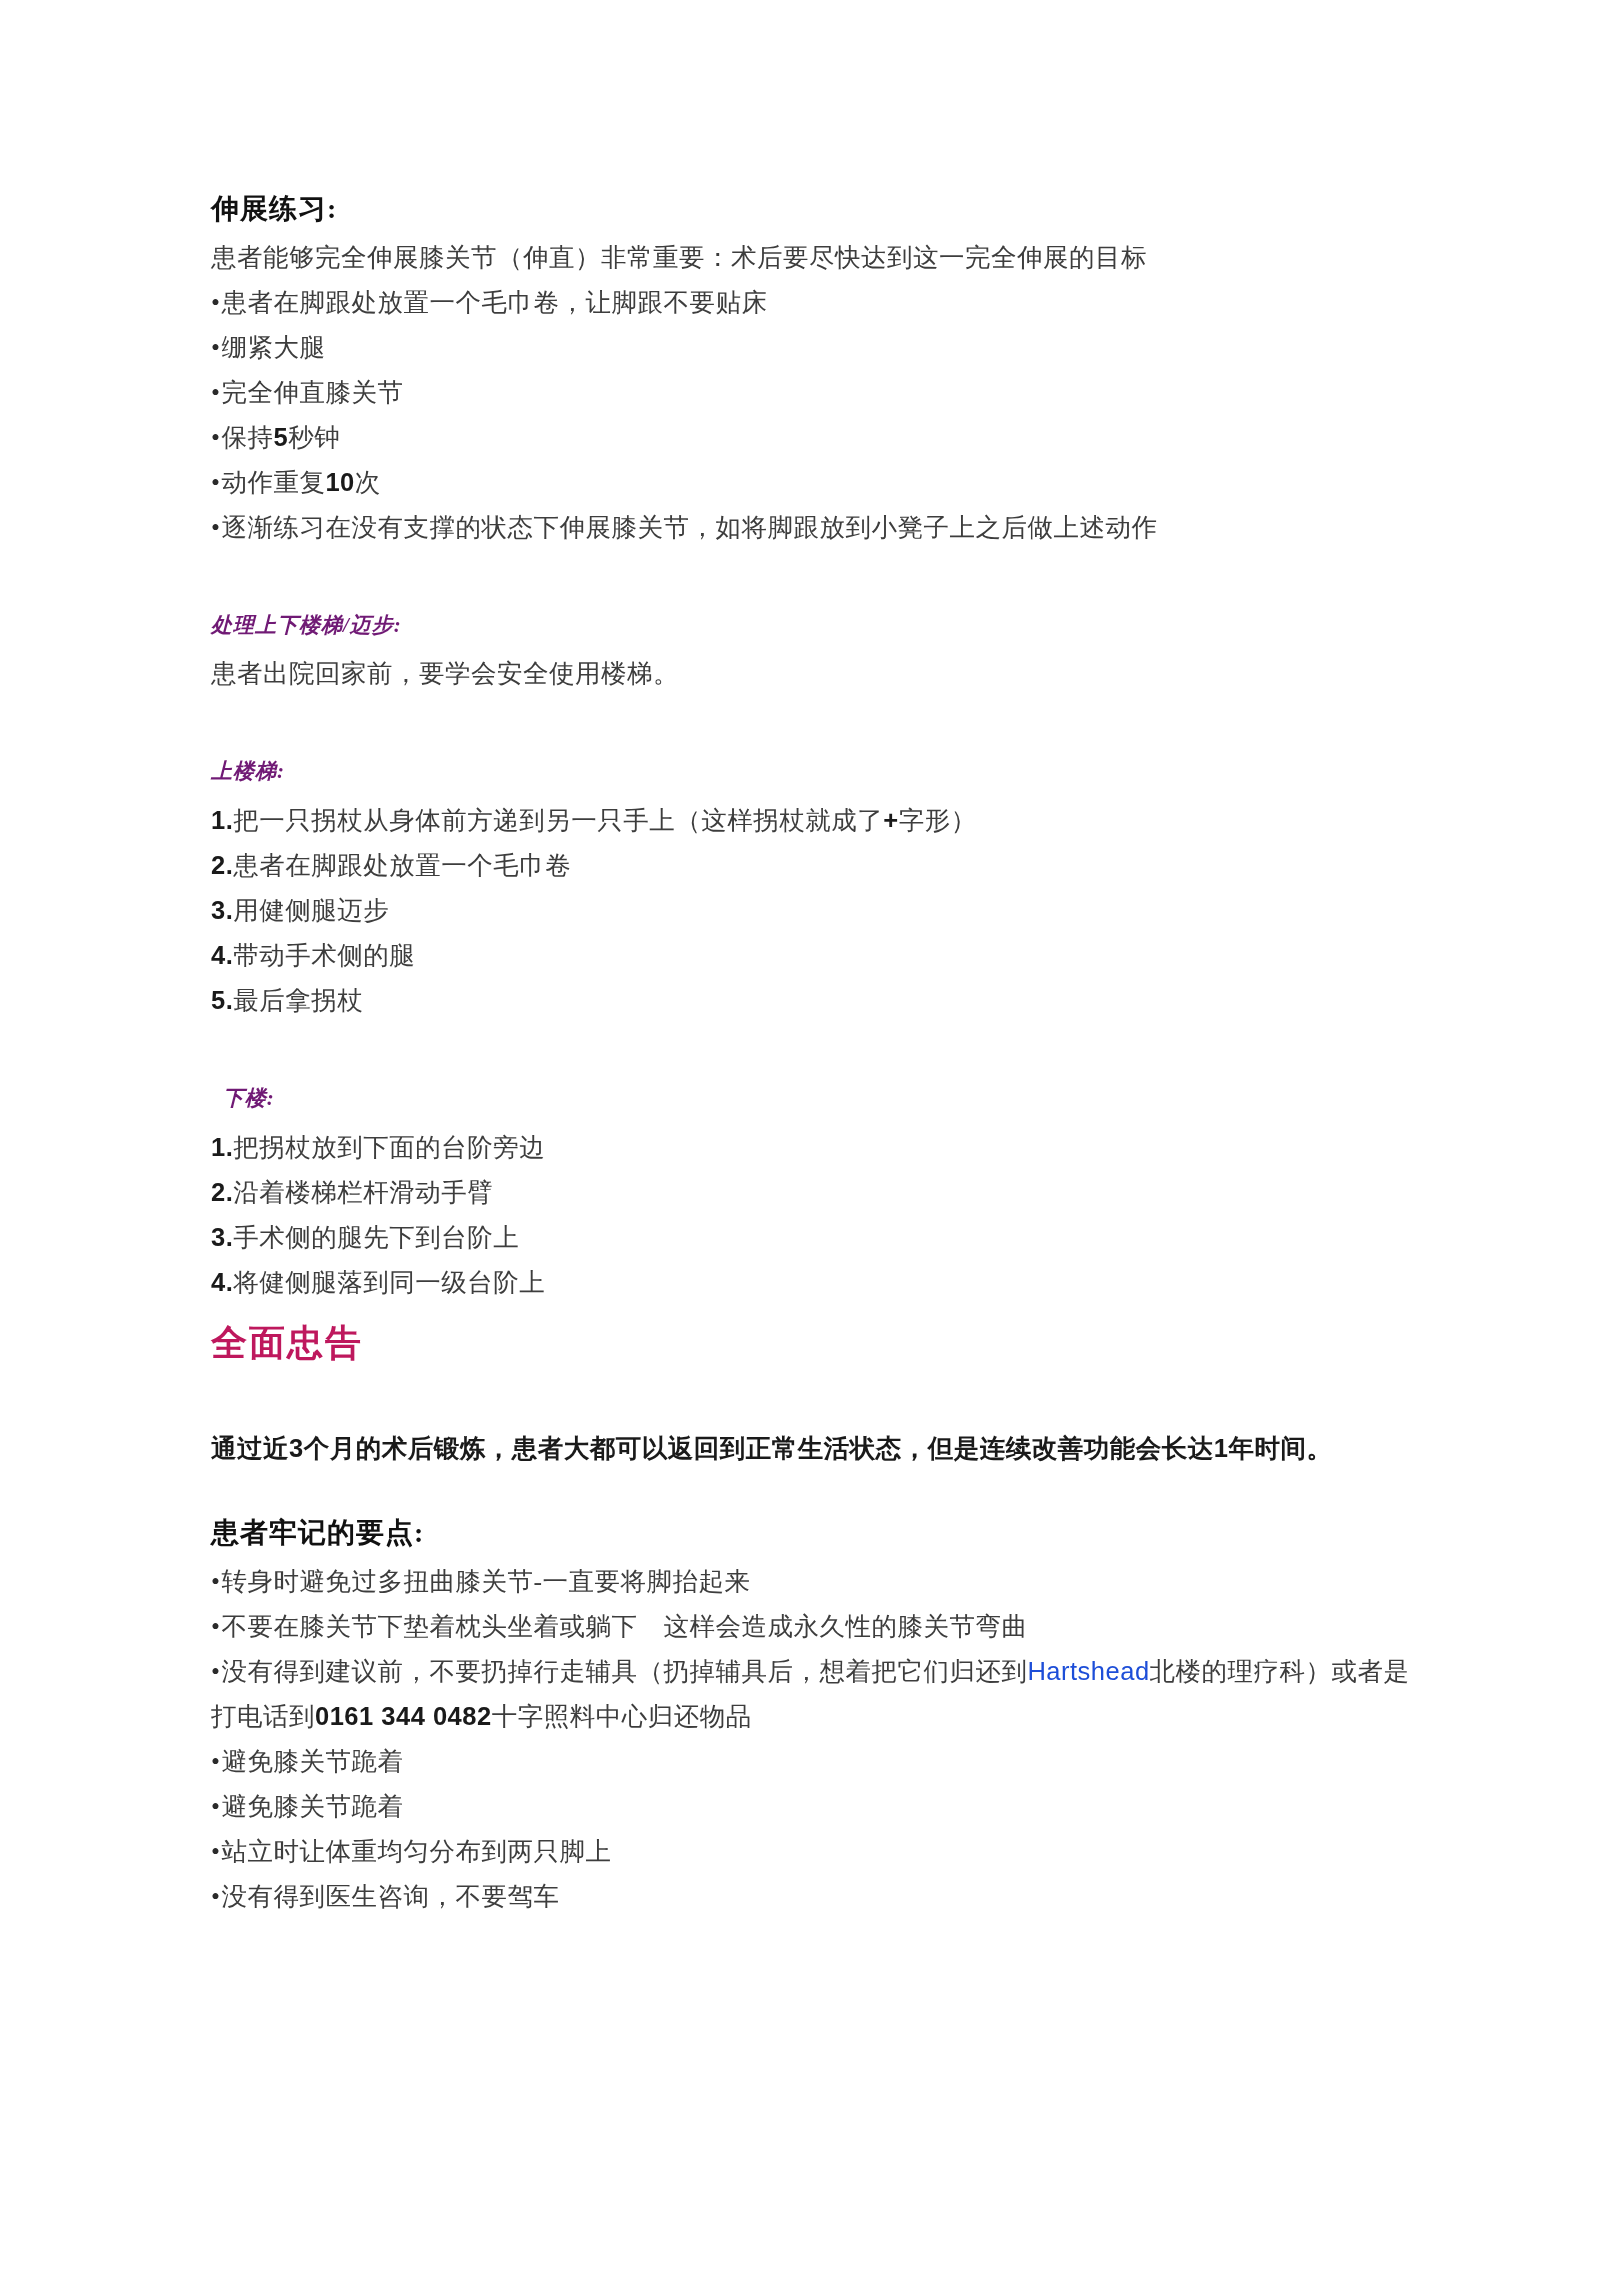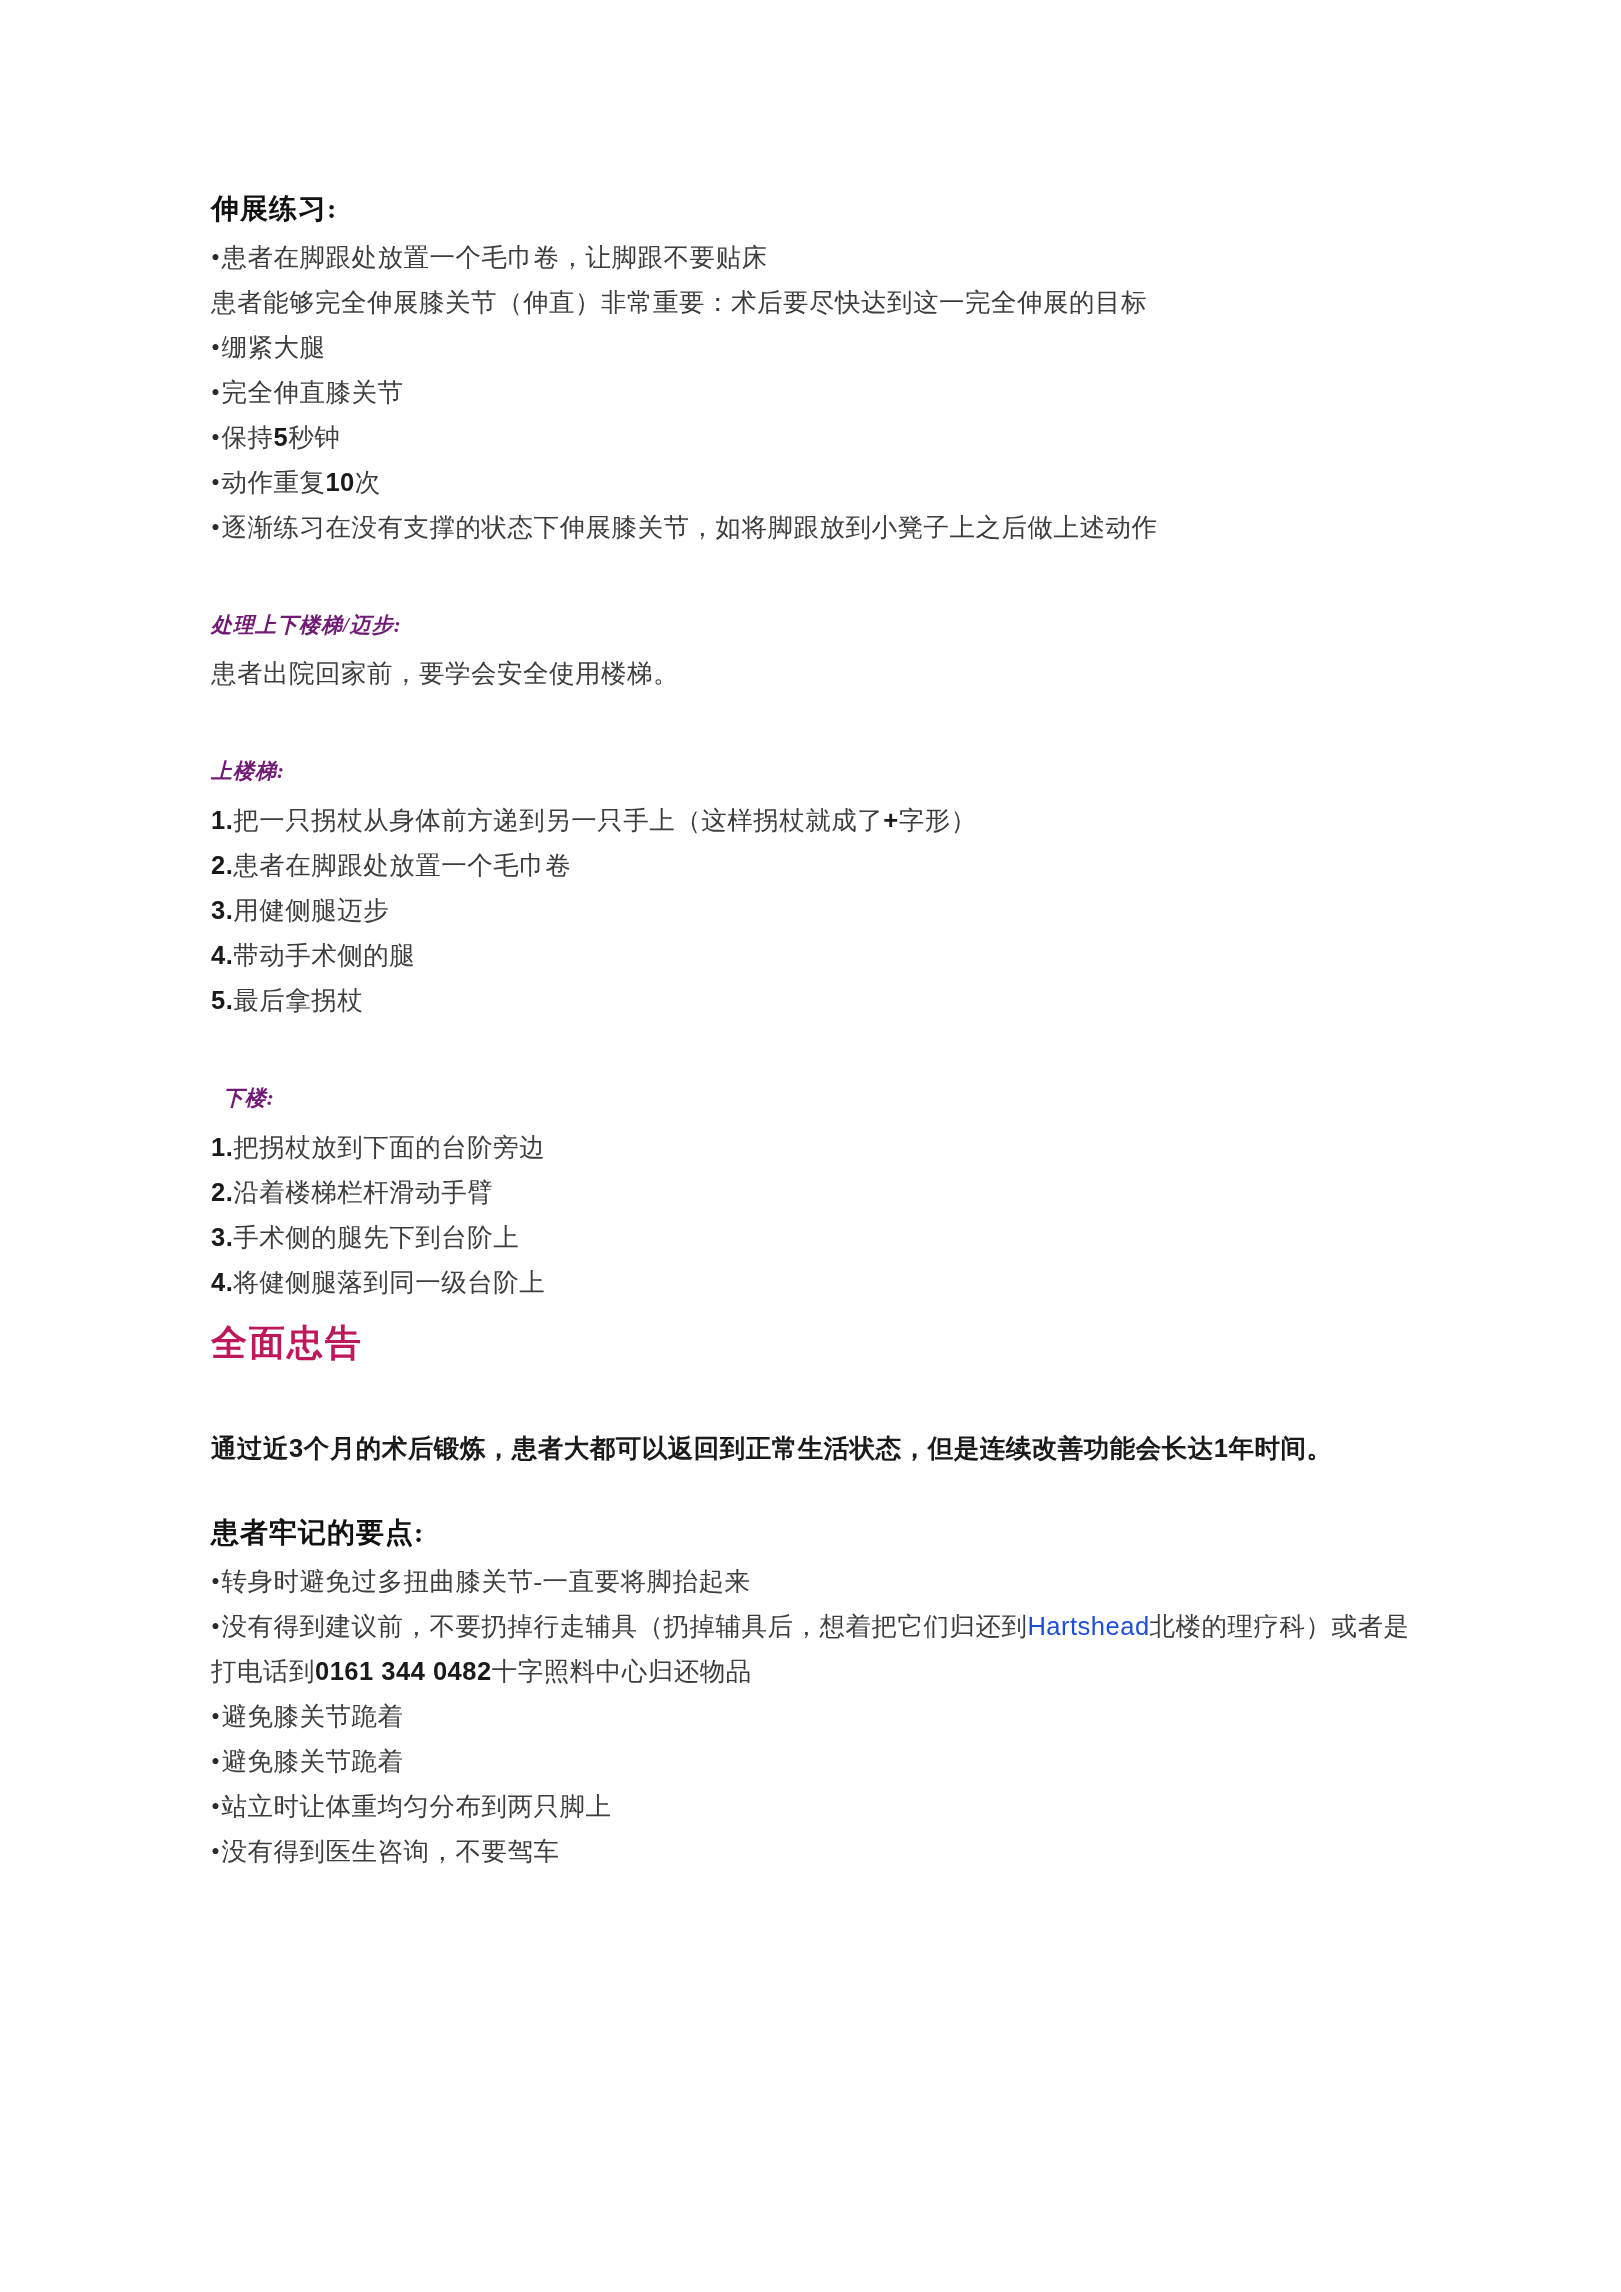--- a/index.html
+++ b/index.html
@@ -85,22 +85,22 @@
     font-weight: bold;
     color: #1a1a1a;
   }
 </style>
 </head>
 <body>
 
 <div class="page">
   <div class="content">
       <div class="sec h1"><span>伸展练习:</span></div>
+      <div class="sec para"><span>患者能够完全伸展膝关节（伸直）非常重要：术后要尽快达到这一完全伸展的目标</span></div>
       <div class="sec bullet"><span class="marker">•</span><span>患者在脚跟处放置一个毛巾卷，让脚跟不要贴床</span></div>
-      <div class="sec para"><span>患者能够完全伸展膝关节（伸直）非常重要：术后要尽快达到这一完全伸展的目标</span></div>
       <div class="sec bullet"><span class="marker">•</span><span>绷紧大腿</span></div>
       <div class="sec bullet"><span class="marker">•</span><span>完全伸直膝关节</span></div>
       <div class="sec bullet"><span class="marker">•</span><span>保持</span><span class="num">5</span><span>秒钟</span></div>
       <div class="sec bullet"><span class="marker">•</span><span>动作重复</span><span class="num">10</span><span>次</span></div>
       <div class="sec bullet"><span class="marker">•</span><span>逐渐练习在没有支撑的状态下伸展膝关节，如将脚跟放到小凳子上之后做上述动作</span></div>
       <div class="sec spacer"></div>
       <div class="sec h2i"><span>处理上下楼梯/迈步:</span></div>
       <div class="sec para"><span>患者出院回家前，要学会安全使用楼梯。</span></div>
       <div class="sec spacer"></div>
       <div class="sec h2i"><span>上楼梯:</span></div>
@@ -114,20 +114,21 @@
       <div class="sec numbered"><span class="numlabel">1.</span><span>把拐杖放到下面的台阶旁边</span></div>
       <div class="sec numbered"><span class="numlabel">2.</span><span>沿着楼梯栏杆滑动手臂</span></div>
       <div class="sec numbered"><span class="numlabel">3.</span><span>手术侧的腿先下到台阶上</span></div>
       <div class="sec numbered"><span class="numlabel">4.</span><span>将健侧腿落到同一级台阶上</span></div>
       <div class="sec hlarge"><span>全面忠告</span></div>
       <div class="sec spacer"></div>
       <div class="sec para"><span class="b">通过近</span><span class="num">3</span><span class="b">个月的术后锻炼，患者大都可以返回到正常生活状态，但是连续改善功能会长达</span><span class="num">1</span><span class="b">年时间。</span></div>
       <div class="sec spacer"></div>
       <div class="sec h1"><span>患者牢记的要点:</span></div>
       <div class="sec bullet"><span class="marker">•</span><span>转身时避免过多扭曲膝关节-一直要将脚抬起来</span></div>
+      <div class="sec bullet"><span class="marker">•</span><span>不要在膝关节下垫着枕头坐着或躺下　这样会造成永久性的膝关节弯曲</span></div>
       <div class="sec bullet"><span class="marker">•</span><span>没有得到建议前，不要扔掉行走辅具（扔掉辅具后，想着把它们归还到</span><span class="latin">Hartshead</span><span>北楼的理疗科）或者是打电话到</span><span class="num">0161 344 0482</span><span>十字照料中心归还物品</span></div>
       <div class="sec bullet"><span class="marker">•</span><span>避免膝关节跪着</span></div>
       <div class="sec bullet"><span class="marker">•</span><span>避免膝关节跪着</span></div>
       <div class="sec bullet"><span class="marker">•</span><span>站立时让体重均匀分布到两只脚上</span></div>
       <div class="sec bullet"><span class="marker">•</span><span>没有得到医生咨询，不要驾车</span></div>
     </div>
 </div>
 
 
 </body></html>

